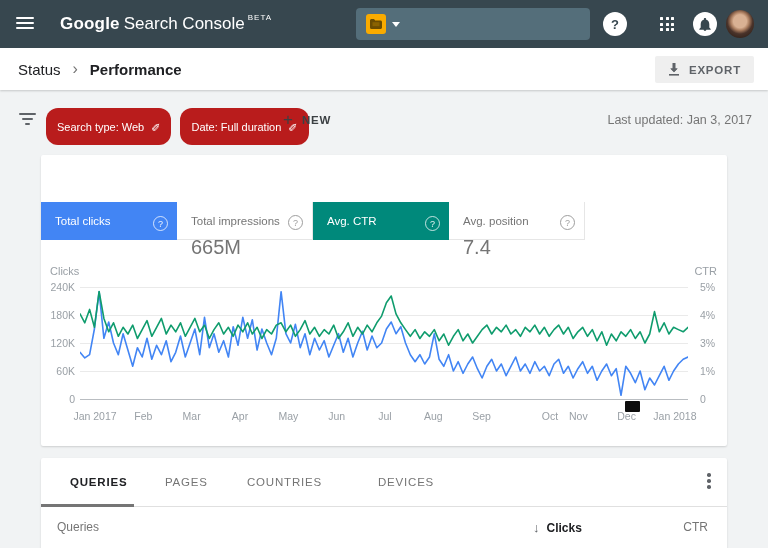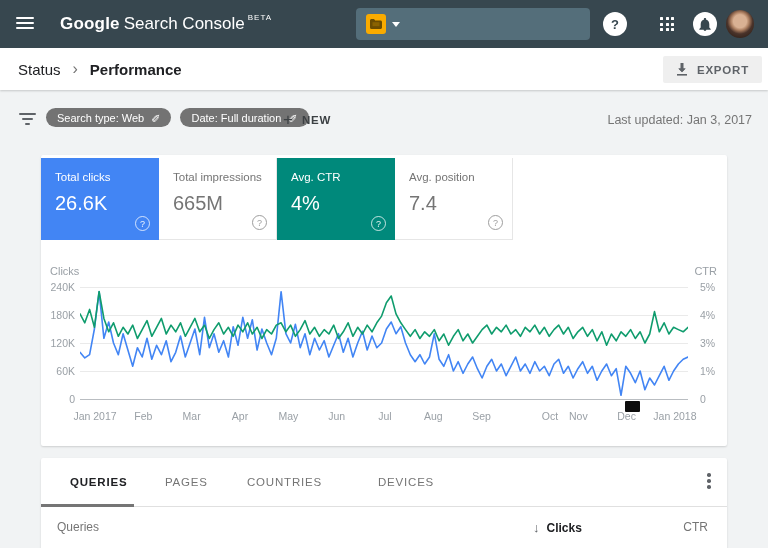--- a/index.html
+++ b/index.html
@@ -30,43 +30,43 @@
   .apps div{background:#fff;border-radius:.5px;}
   .avatar{position:absolute;left:726px;top:10px;width:28px;height:28px;border-radius:50%;
        background:radial-gradient(circle at 50% 40%,#d9b193 0 30%,#a97c5e 42%,#4a332a 58%,#20160f 100%);}
   
   .page-header{position:absolute;left:0;top:48px;width:768px;height:42px;background:#fff;
        box-shadow:0 1px 2px rgba(0,0,0,.18);z-index:20;}
   .crumbs{position:absolute;left:18px;top:0;height:42px;display:flex;align-items:center;
        font-size:15px;color:#202124;gap:12px;}
   .crumbs .sep{color:#757575;font-size:16px;}
   .crumbs .current{font-weight:700;}
-  .export-btn{position:absolute;right:6px;top:8px;height:27px;background:#efefef;border:none;
+  .export-btn{position:absolute;right:14px;top:8px;height:27px;background:#efefef;border:none;
        border-radius:2px;display:flex;align-items:center;gap:9px;padding:0 13px;cursor:pointer;
        color:#5f6368;font-size:11.5px;font-weight:700;letter-spacing:.8px;font-family:inherit;}
   
   .filter-row{position:absolute;left:0;top:100px;width:768px;height:40px;}
   .filter-icon{position:absolute;left:18px;top:13px;width:18px;height:12px;}
   .filter-icon div{height:2px;background:#5f6368;margin:0 auto 3px;border-radius:1px;}
   .filter-icon .b1{width:17px;}.filter-icon .b2{width:11px;}.filter-icon .b3{width:5px;}
   .chips{position:absolute;left:46px;top:8px;display:flex;gap:9px;}
-  .chip{height:19px;border-radius:12px;background:#737373;color:#fff;font-size:11px;
+  .chip{height:37px;border-radius:12px;background:#b91c1c;color:#fff;font-size:11px;
        display:flex;align-items:center;gap:7px;padding:0 11px;cursor:pointer;white-space:nowrap;}
   .chip .pencil{font-size:11px;transform:scaleX(-1) rotate(180deg);display:inline-block;}
   .new-btn{position:absolute;left:283px;top:8px;height:24px;display:flex;align-items:center;gap:9px;
        color:#3c4043;cursor:pointer;}
   .new-btn .plus{font-size:17px;font-weight:400;}
   .new-btn .lbl{font-size:11.5px;font-weight:700;letter-spacing:.8px;}
   .last-updated{position:absolute;right:16px;top:0;height:40px;display:flex;align-items:center;
        font-size:12.5px;color:#757575;}
   
   .card{background:#fff;border-radius:2px;box-shadow:0 1px 2px rgba(0,0,0,.15);position:absolute;}
   .card-main{left:41px;top:155px;width:686px;height:291px;}
   .tiles{position:absolute;left:0;top:3px;display:flex;height:82px;}
-  .tile{width:118px;box-sizing:border-box;padding:13px 12px 0 14px;position:relative;cursor:pointer;}
+  .tile{width:136px;box-sizing:border-box;padding:13px 12px 0 14px;position:relative;cursor:pointer;margin-top:44px;}
   .tile .t-label{font-size:11.5px;}
   .tile .t-value{font-size:20px;margin-top:9px;font-weight:400;}
   .tile-blue{background:#4285f4;color:#fff;}
   .tile-teal{background:#00897b;color:#fff;}
   .tile-plain{background:#fff;border-right:1px solid #e6e6e6;border-bottom:1px solid #e6e6e6;}
   .tile-plain .t-label{color:#757575;}
   .tile-plain .t-value{color:#757575;}
   .t-help{position:absolute;right:9px;bottom:9px;width:13px;height:13px;border-radius:50%;
        font-size:9px;display:flex;align-items:center;justify-content:center;}
   .tile-blue .t-help,.tile-teal .t-help{border:1px solid rgba(255,255,255,.75);color:rgba(255,255,255,.9);}

